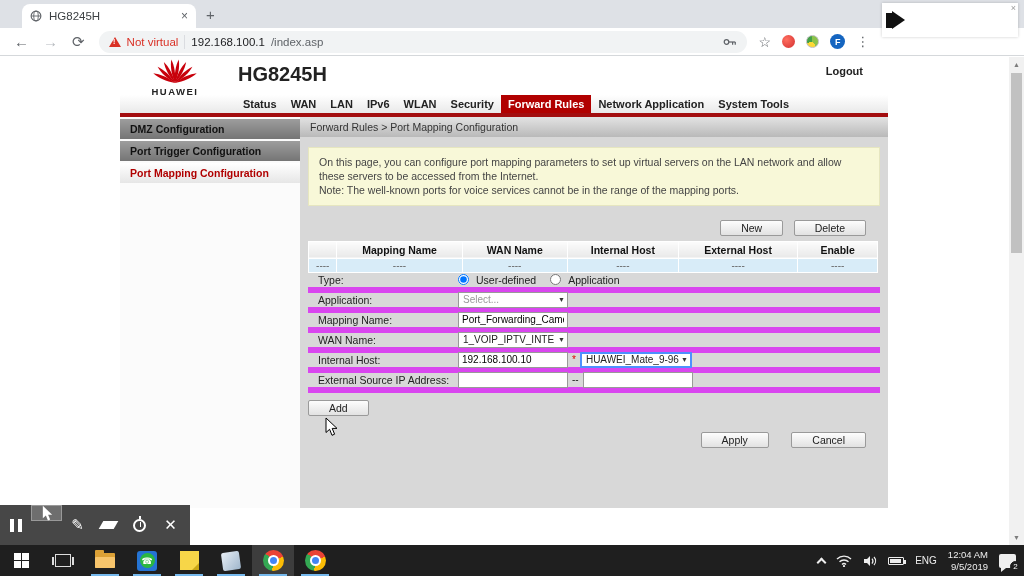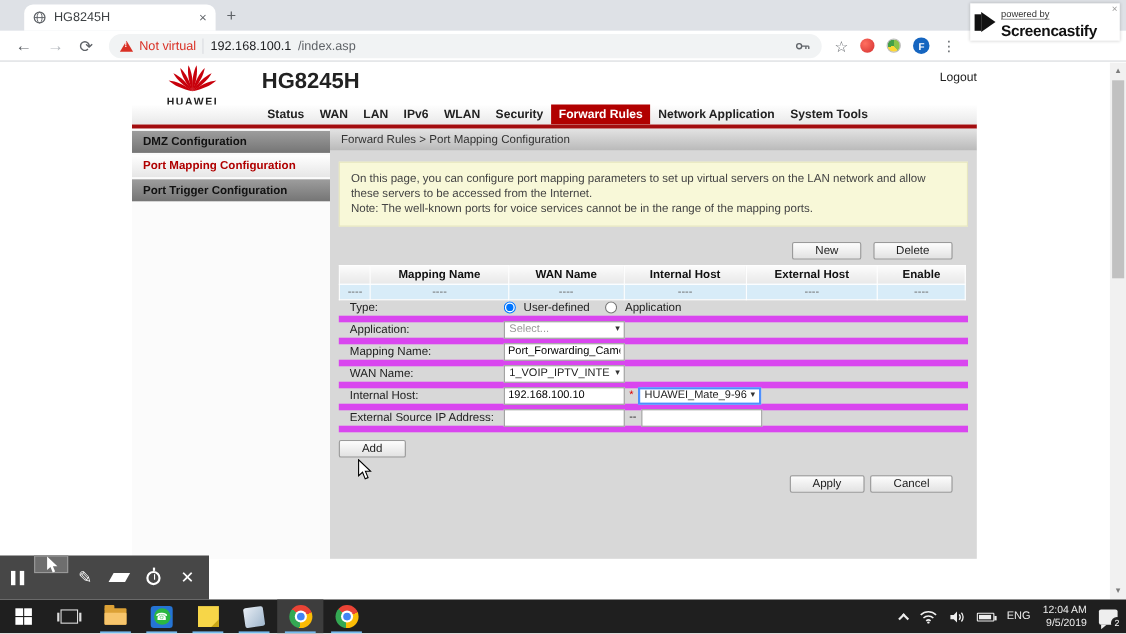--- a/index.html
+++ b/index.html
@@ -53,21 +53,21 @@
   .sb-arrow { width:15px; height:15px; display:flex; align-items:center; justify-content:center; font-size:7px; color:#7c7c7c; }
   .sb-thumb { position:absolute; left:2px; top:16px; width:11px; height:180px; background:#c1c1c1; }
   .sb-down { position:absolute; bottom:0; }
 
   
   #router { position:absolute; left:120px; top:0; width:768px; }
   #r-header { height:38px; background:#fff; position:relative; }
   .hw-logo { position:absolute; left:12px; top:1px; width:86px; text-align:center; }
   .hw-brand { font-size:9.5px; font-weight:bold; color:#222; letter-spacing:1.5px; margin-top:-2px; }
   .r-title { position:absolute; left:118px; top:6px; font-size:20px; font-weight:bold; color:#222; }
-  .logout { position:absolute; right:0; top:8px; font-size:11px; font-weight:normal; color:#222; }
+  .logout { position:absolute; right:25px; top:8px; font-size:11px; font-weight:bold; color:#222; }
   #r-nav { height:18px; background:linear-gradient(#ffffff,#e9e9e9); display:flex; align-items:flex-end;
            padding-left:116px; gap:0; position:relative; }
   .nav-tab { font-size:11px; font-weight:bold; color:#222; padding:3px 7px; white-space:nowrap; }
   .nav-tab.active { background:#b10000; color:#fff; }
   #r-redline { height:4px; background:#a30d0f; }
   #r-body { display:flex; height:391px; }
   #sidebar { width:180px; background:#fbfbfb; padding-top:2px; }
   .side-item { height:20px; margin-bottom:2px; display:flex; align-items:center; padding-left:10px;
                font-size:10.5px; font-weight:bold; }
   .side-item.gray { background:linear-gradient(#9d9d9d,#757575); color:#111; }
@@ -95,21 +95,21 @@
          font-size:10px; padding:0 2px 0 4px; }
   .sel .sel-txt { flex:1; white-space:nowrap; overflow:hidden; }
   .sel .caret { font-size:7px; color:#333; }
   .sel.placeholder .sel-txt { color:#999; }
   .sel.focused { border:2px solid #4d90fe; width:112px; }
   .txt { width:110px; height:16px; border:1px solid #999; font-size:10px; padding:0 3px; font-family:"Liberation Sans",sans-serif; }
   .req { color:#d00; font-size:10px; }
   .range-sep { font-size:10px; color:#222; }
   .add-row { margin-top:5px; }
   .btn-row-bottom { text-align:right; margin:14px 14px 0 0; }
-  .btn-row-bottom .btn { margin-left:1px;text-align:right; }
+  .btn-row-bottom .btn { margin-left:18px;text-align:right; }
 
   
   #cursor { position:absolute; left:325px; top:417px; z-index:50; }
 
   
   #sc-toolbar { position:absolute; left:0; top:505px; width:190px; height:40px; background:#474747;
                 display:flex; align-items:stretch; z-index:40; }
   .sc-cell { width:31px; display:flex; align-items:center; justify-content:center; }
   .sc-cell.sel { background:#6e6e6e; }
   .pause-bars { display:flex; gap:4px; }
@@ -203,24 +203,20 @@
       <span class="ext-f">F</span>
       <span class="dots">⋮</span>
     </div>
   </div>
 
   <div id="sc-badge">
     <span class="sc-logo">
       <span class="sc-logo-bar"></span>
         <span class="sc-logo-tri"></span>
     </span>
-    <span class="sc-text">
-      <span class="powered">powered by</span><br>
-      <span class="name">Screencastify</span>
-    </span>
     <span class="sc-close">×</span>
   </div>
 
   <div id="page">
 
     <div id="router">
 
       <div id="r-header">
         <div class="hw-logo">
           <svg width="54" height="26" viewBox="0 0 100 48">
@@ -250,22 +246,22 @@
         <span class="nav-tab">Security</span>
         <span class="nav-tab active">Forward Rules</span>
         <span class="nav-tab">Network Application</span>
         <span class="nav-tab">System Tools</span>
       </div>
       <div id="r-redline"></div>
 
       <div id="r-body">
         <div id="sidebar">
           <div class="side-item gray">DMZ Configuration</div>
+          <div class="side-item gray">Port Trigger Configuration</div>
           <div class="side-item active">Port Mapping Configuration</div>
-          <div class="side-item gray">Port Trigger Configuration</div>
         </div>
 
         <div id="main">
           <div id="breadcrumb">Forward Rules &gt; Port Mapping Configuration</div>
 
           <div id="panel">
             <div class="note">
               <div>On this page, you can configure port mapping parameters to set up virtual servers on the LAN network and allow these servers to be accessed from the Internet.</div>
               <div>Note: The well-known ports for voice services cannot be in the range of the mapping ports.</div>
             </div>

